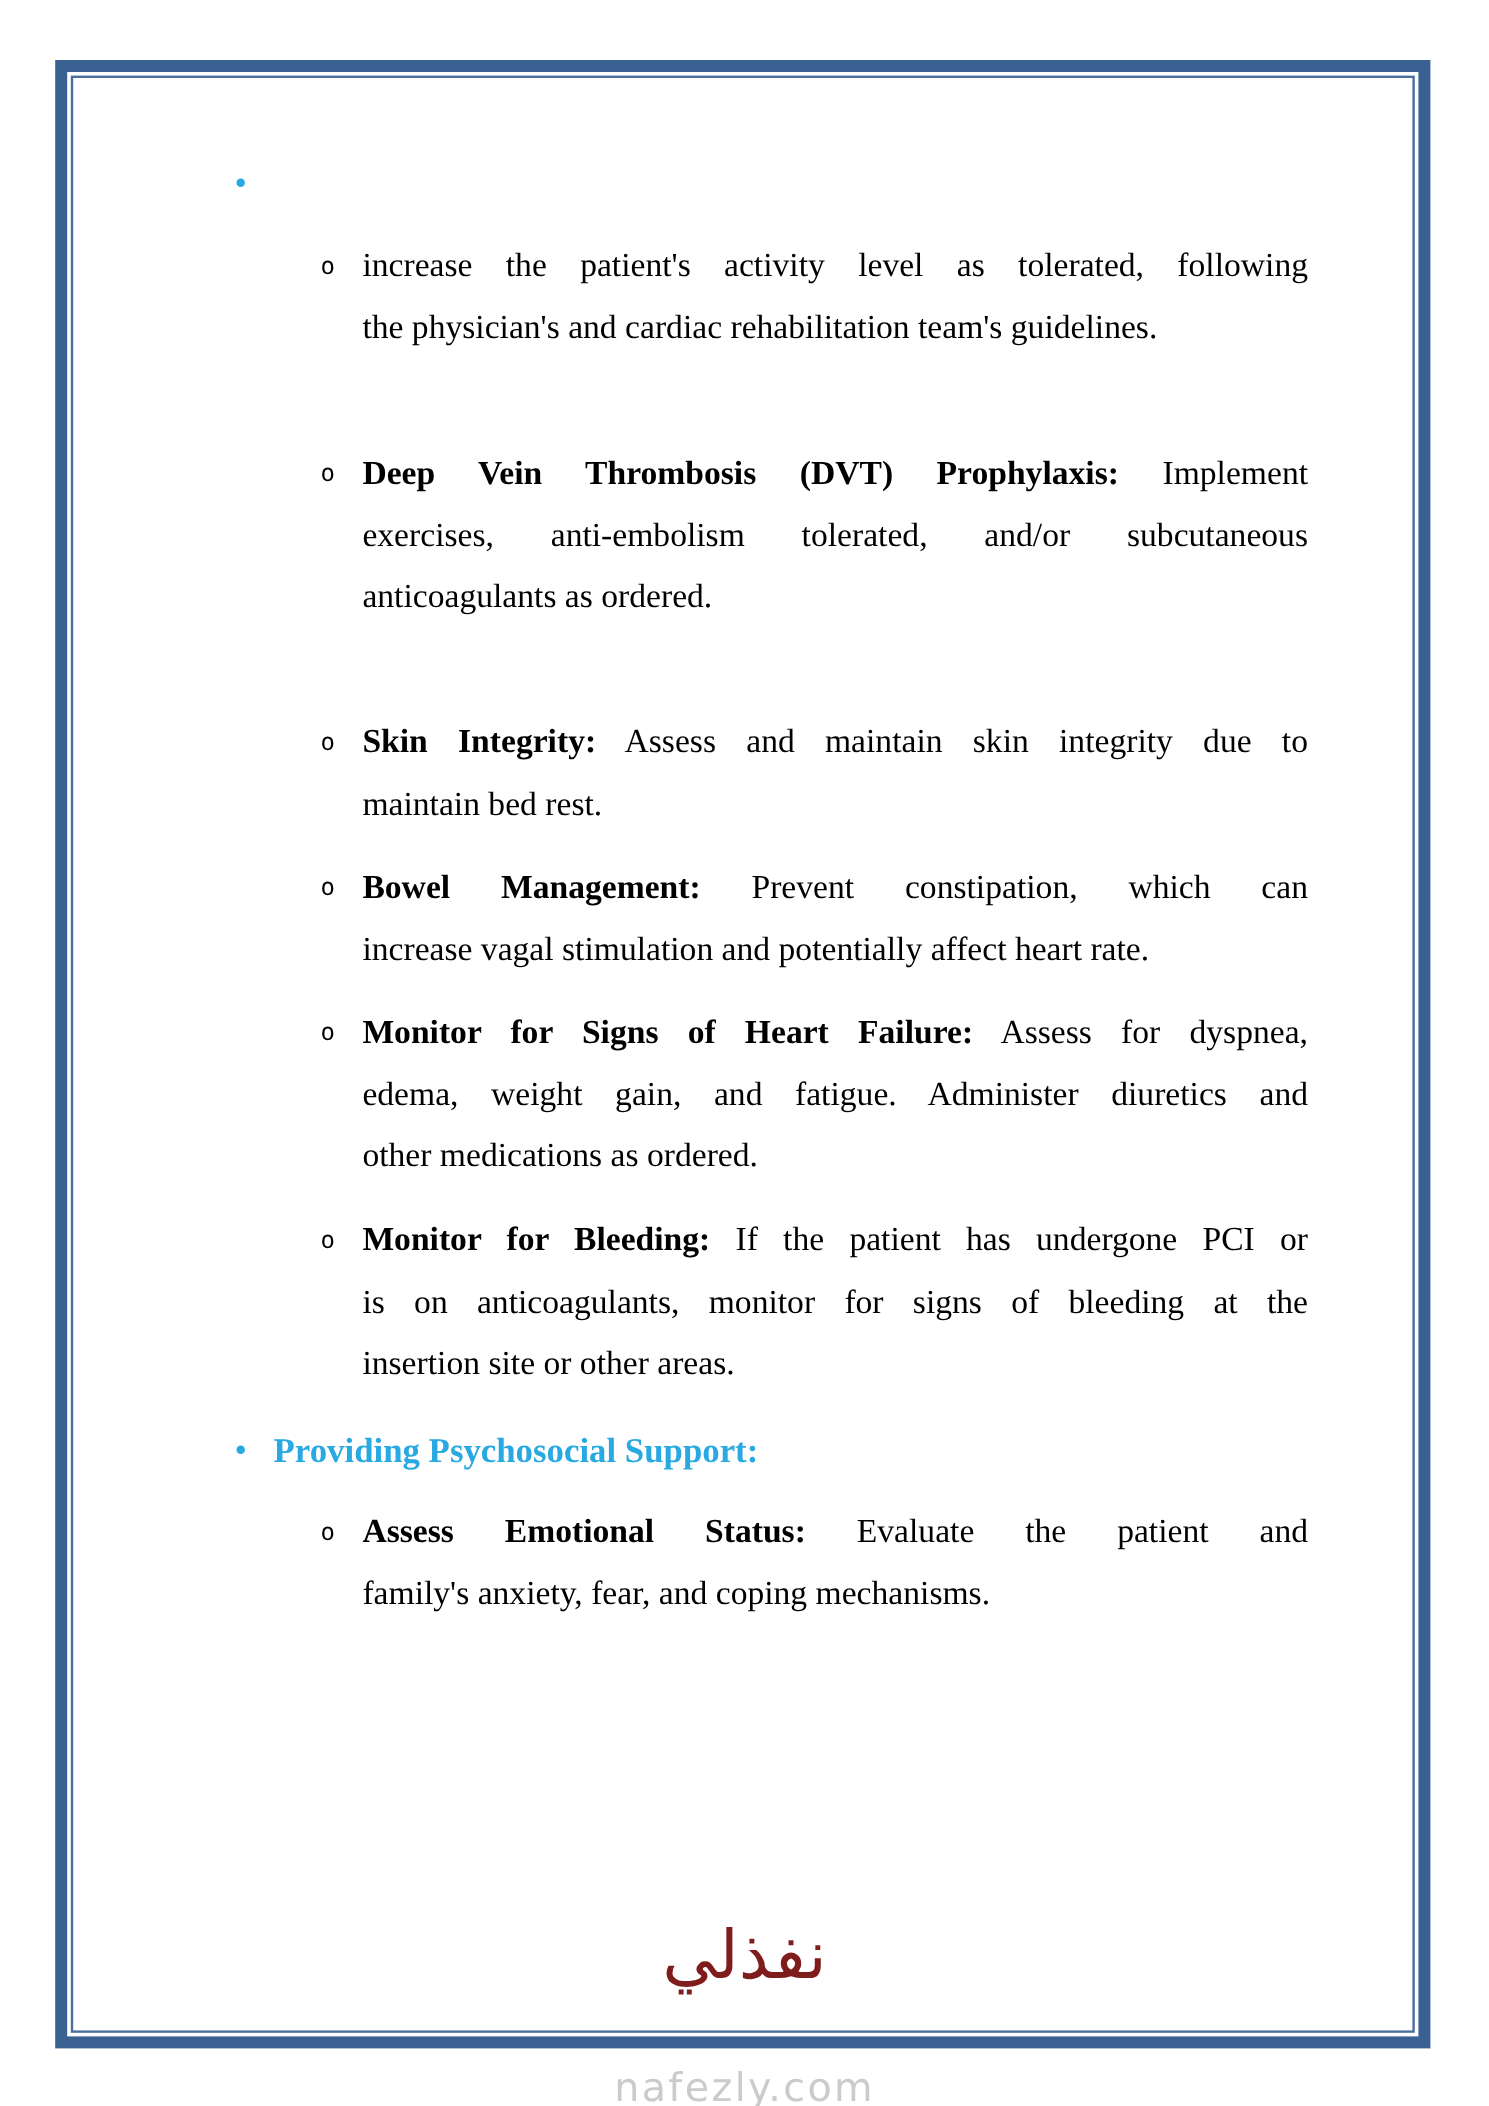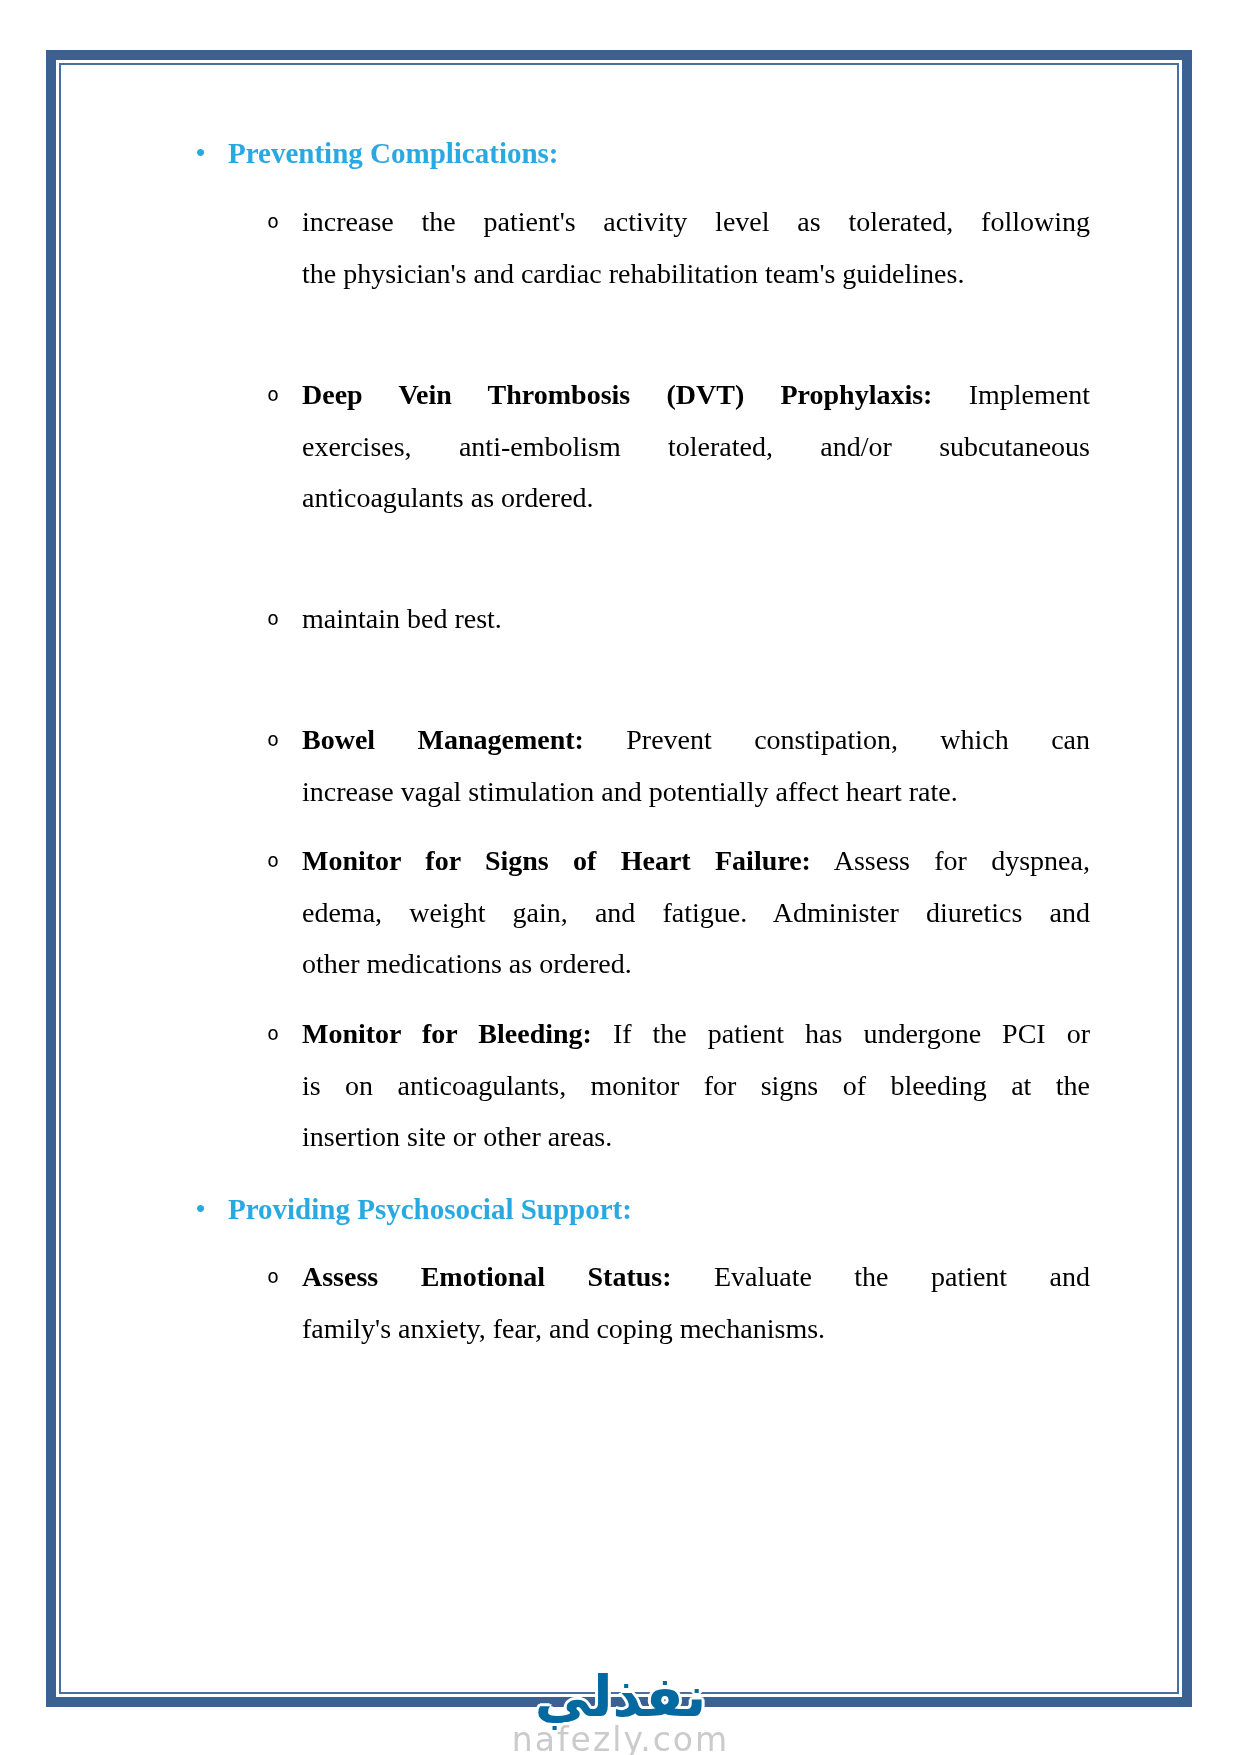--- a/index.html
+++ b/index.html
@@ -31,33 +31,32 @@
   .ln{text-align:justify;text-align-last:justify;}
   .ln.last{text-align-last:left;}
   .ttl{font-weight:bold;}
   
   .wm{
     position:absolute;left:0;width:100%;text-align:center;z-index:3;
     font-family:"DejaVu Sans",sans-serif;
     text-shadow:-3px 0 0 #fff,3px 0 0 #fff,0 -3px 0 #fff,0 3px 0 #fff,
                 -2px -2px 0 #fff,2px 2px 0 #fff,-2px 2px 0 #fff,2px -2px 0 #fff;
   }
-  .wm-logo{top:1667px;font-size:56px;font-weight:bold;line-height:60px;color:#0369a1;}
+  .wm-logo{top:1600px;font-size:56px;font-weight:normal;line-height:60px;color:#7f1d1d;}
   .wm-domain{top:1723px;font-size:33px;line-height:34px;color:#CBCBCD;letter-spacing:2px;}
 </style>
 </head>
 <body>
 
 <div class="frame">
   <div class="frame-inner"></div>
 </div>
 
 <div class="heading" style="top:133px;">
   <span class="blt">•</span>
-  <span>Preventing Complications:</span>
 </div>
 
 <div class="item" style="top:196px;">
   <span class="mk">o</span>
   <div class="txt">
     <div class="ln">increase the patient's activity level as tolerated, following</div>
     <div class="ln last">the physician's and cardiac rehabilitation team's guidelines.</div>
   </div>
 </div>
 
@@ -66,20 +65,21 @@
   <div class="txt">
     <div class="ln"><b class="ttl">Deep Vein Thrombosis (DVT) Prophylaxis:</b> <span>Implement</span></div>
     <div class="ln">exercises, anti-embolism tolerated, and/or subcutaneous</div>
     <div class="ln last">anticoagulants as ordered.</div>
   </div>
 </div>
 
 <div class="item" style="top:593px;">
   <span class="mk">o</span>
   <div class="txt">
+    <div class="ln"><b class="ttl">Skin Integrity:</b> <span>Assess and maintain skin integrity due to</span></div>
     <div class="ln last">maintain bed rest.</div>
   </div>
 </div>
 
 <div class="item" style="top:714px;">
   <span class="mk">o</span>
   <div class="txt">
     <div class="ln"><b class="ttl">Bowel Management:</b> <span>Prevent constipation, which can</span></div>
     <div class="ln last">increase vagal stimulation and potentially affect heart rate.</div>
   </div>

